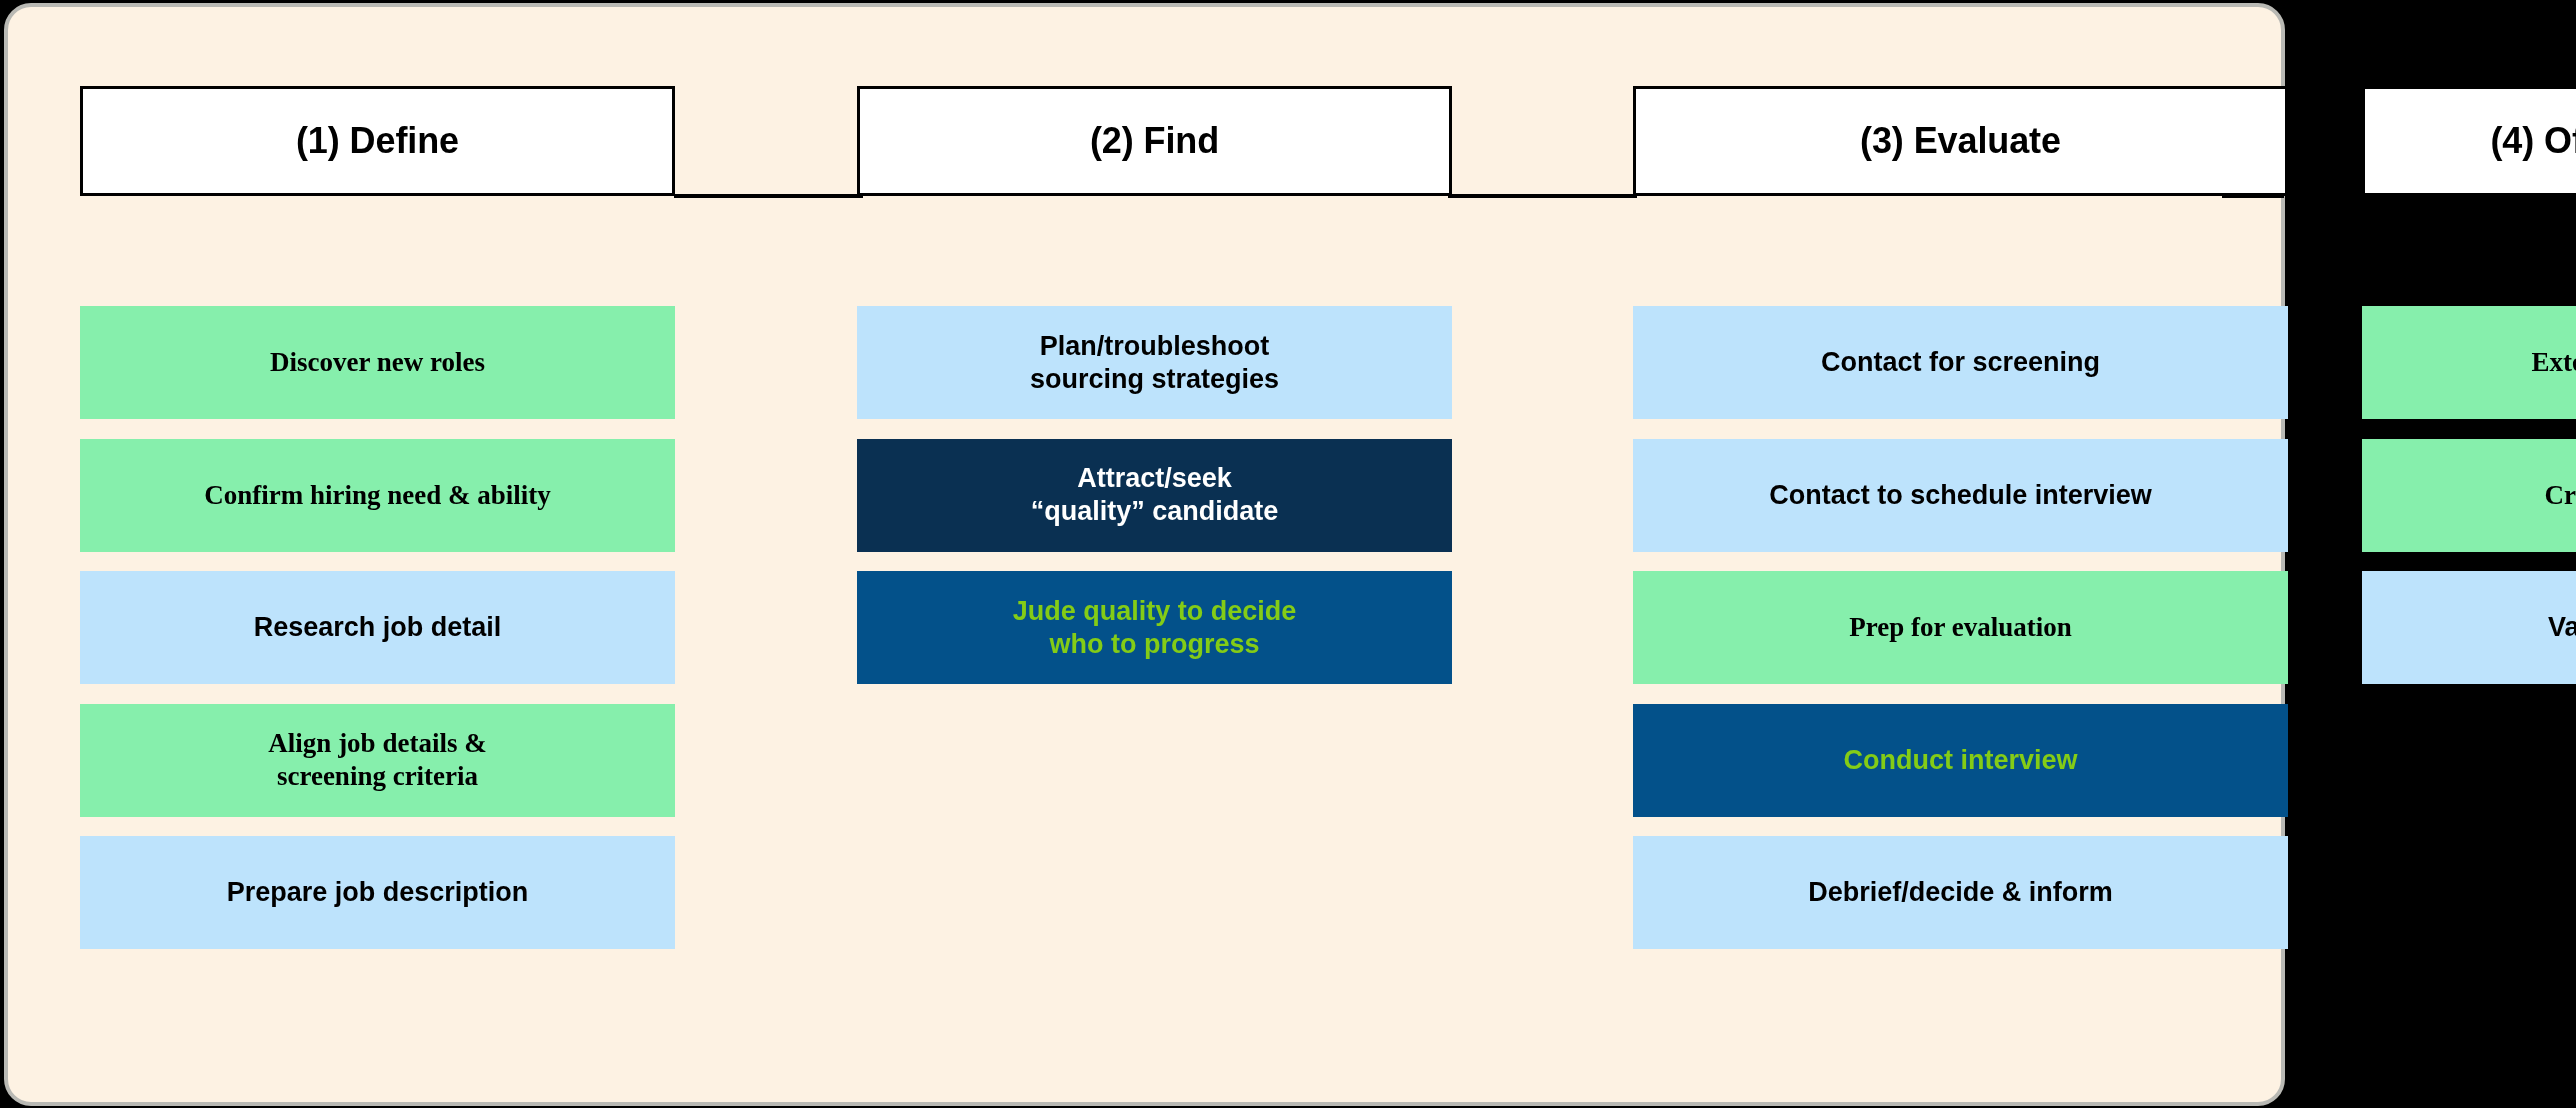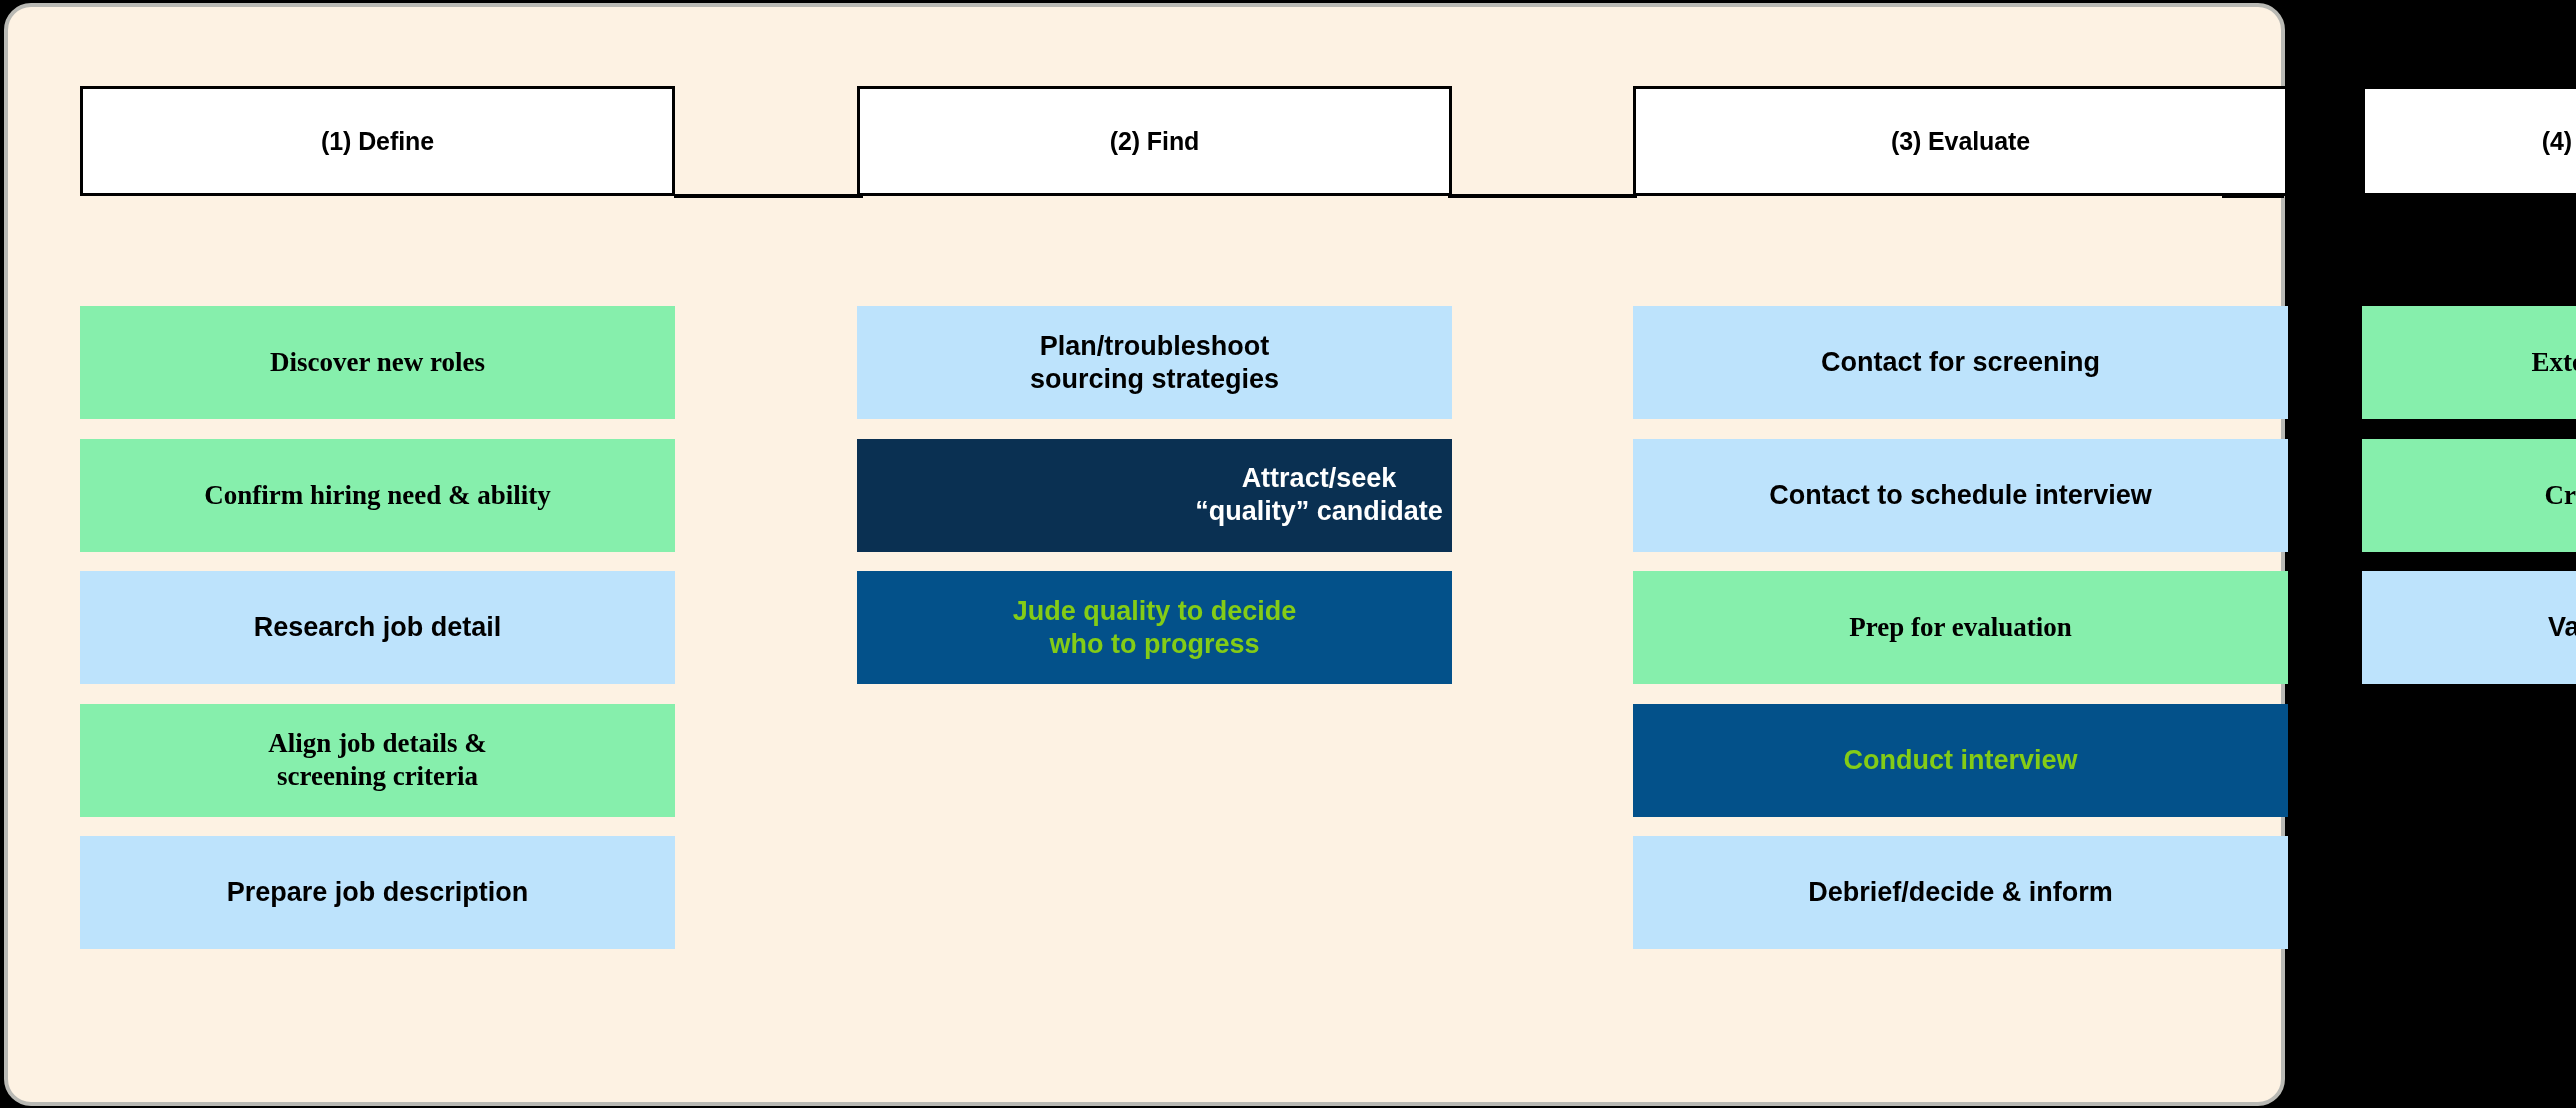--- a/index.html
+++ b/index.html
@@ -54,21 +54,21 @@
     right: 0;
     height: 110px;
     background: #FFFFFF;
     border: 3.6px solid #000000;
     box-sizing: border-box;
     display: flex;
     align-items: center;
     justify-content: center;
   }
   .stage-header-label {
-    font-size: 25px;
+    font-size: 36px;
     font-weight: bold;
     color: #000000;
     letter-spacing: -0.1px;
     text-align: center;
     line-height: 1.12;
   }
 
   .task-list {
     position: absolute;
     top: 306px;
@@ -92,21 +92,21 @@
     line-height: 1.22;
     text-align: center;
     white-space: pre-line;
   }
 
   
   .fill-pale  { background: #86efac; font-family: Liberation Serif, serif; }
   .fill-pale  .task-label { color: #000000; }
   .fill-light { background: #BDE3FC; }
   .fill-light .task-label { color: #000000; }
-  .fill-navy  { background: #0A3052; justify-content: flex-end; }
+  .fill-navy  { background: #0A3052; }
   .fill-navy  .task-label { color: #FFFFFF; }
   .fill-blue  { background: #03518A; }
   .fill-blue  .task-label { color: #84cc16; }
 </style>
 </head>
 <body>
 
 <div id="stage">
 
   <div class="scope-panel"></div>

